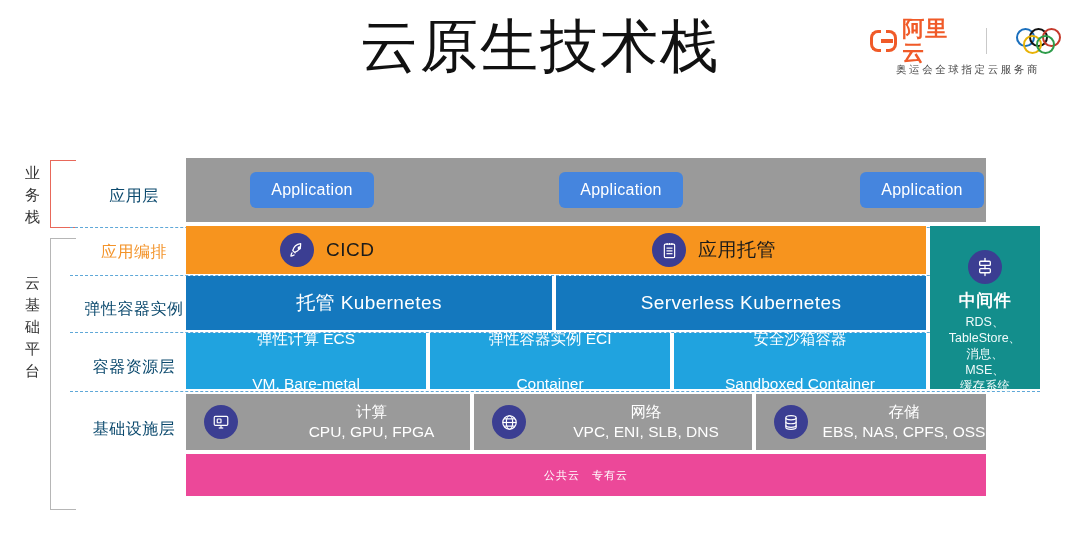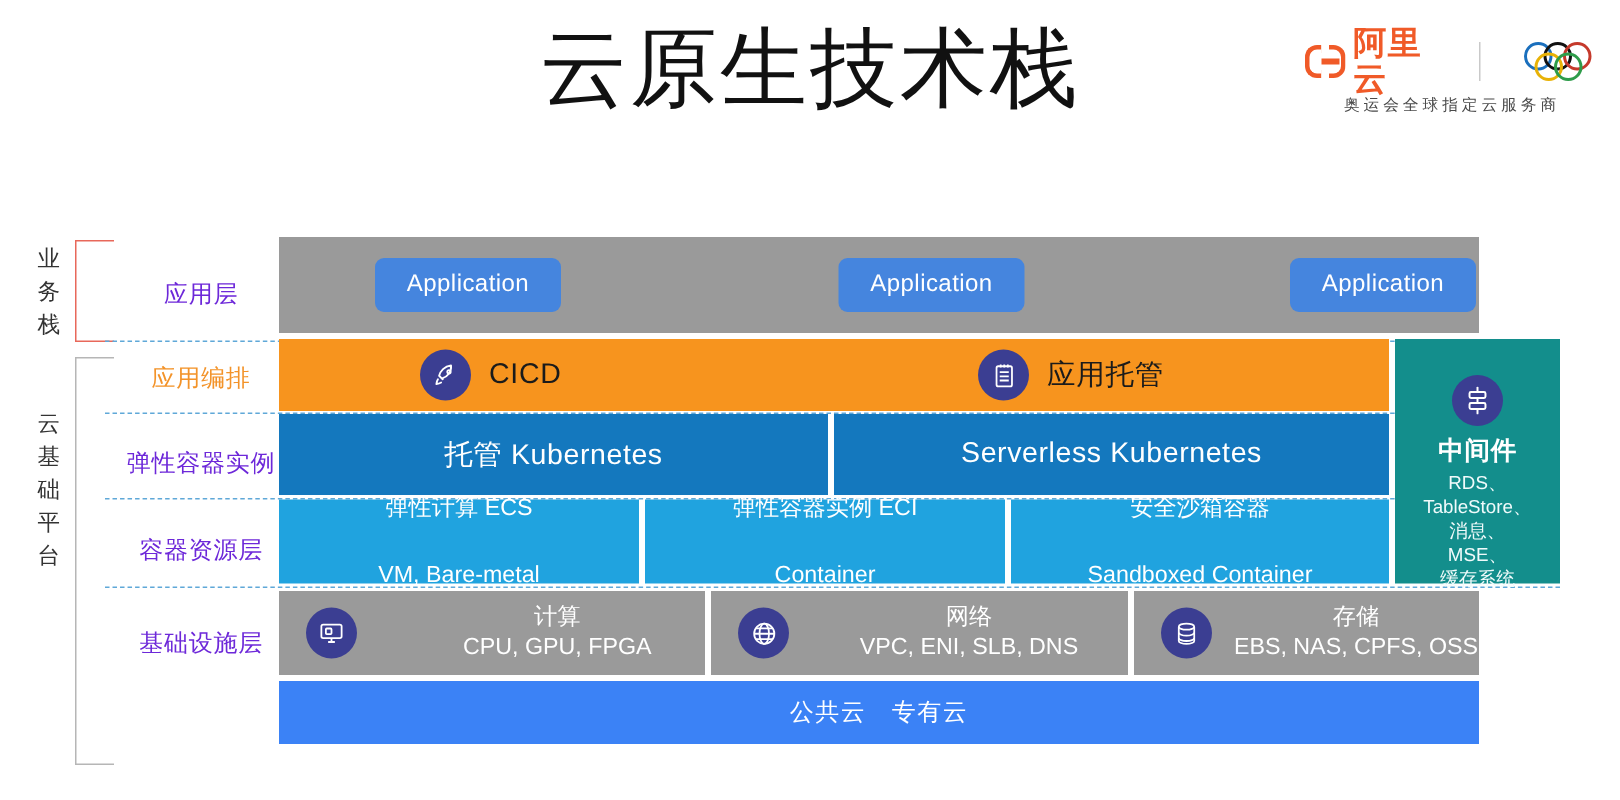--- a/index.html
+++ b/index.html
@@ -59,21 +59,21 @@
   #group-platform{left:20px;top:172px;}
 
   
   .bracket{position:absolute;box-sizing:border-box;}
   #bracket-business{left:50px;top:60px;width:26px;height:68px;border:1.6px solid #E8685A;border-right:none;}
   #bracket-platform{left:50px;top:138px;width:26px;height:272px;border:1.6px solid #b6b6b6;border-right:none;}
 
   
   .row-label{
     position:absolute;left:82px;width:104px;
-    text-align:center;font-size:16px;color:#6d28d9;
+    text-align:center;font-size:16px;color:#0c4a6e;
     letter-spacing:0.5px;
   }
   .row-label.accent{color:#F39329;font-weight:400;}
 
   
   .dashed{
     position:absolute;left:70px;width:970px;height:0;
     border-top:1.4px dashed #5FA8D8;
   }
 
@@ -146,23 +146,23 @@
   }
   #infra-compute{left:0;width:284px;gap:35px;}
   #infra-network{left:288px;width:278px;}
   #infra-storage{left:570px;width:230px;}
   .infra-text{display:flex;flex-direction:column;align-items:center;flex:1;}
   .infra-title{font-size:15.5px;line-height:20px;}
   .infra-sub{font-size:15.5px;line-height:20px;}
 
   
   #band-cloud{
-    top:296px;width:800px;height:42px;background:#3b82f6;
+    top:296px;width:800px;height:42px;background:#ec4899;
     display:flex;align-items:center;justify-content:center;
-    color:#fff;font-size:16px;letter-spacing:1px;
+    color:#fff;font-size:11px;letter-spacing:1px;
   }
 
   svg{display:block;}
 </style>
 </head>
 <body>
 
 <div id="header">
   <div id="page-title">云原生技术栈</div>
 

